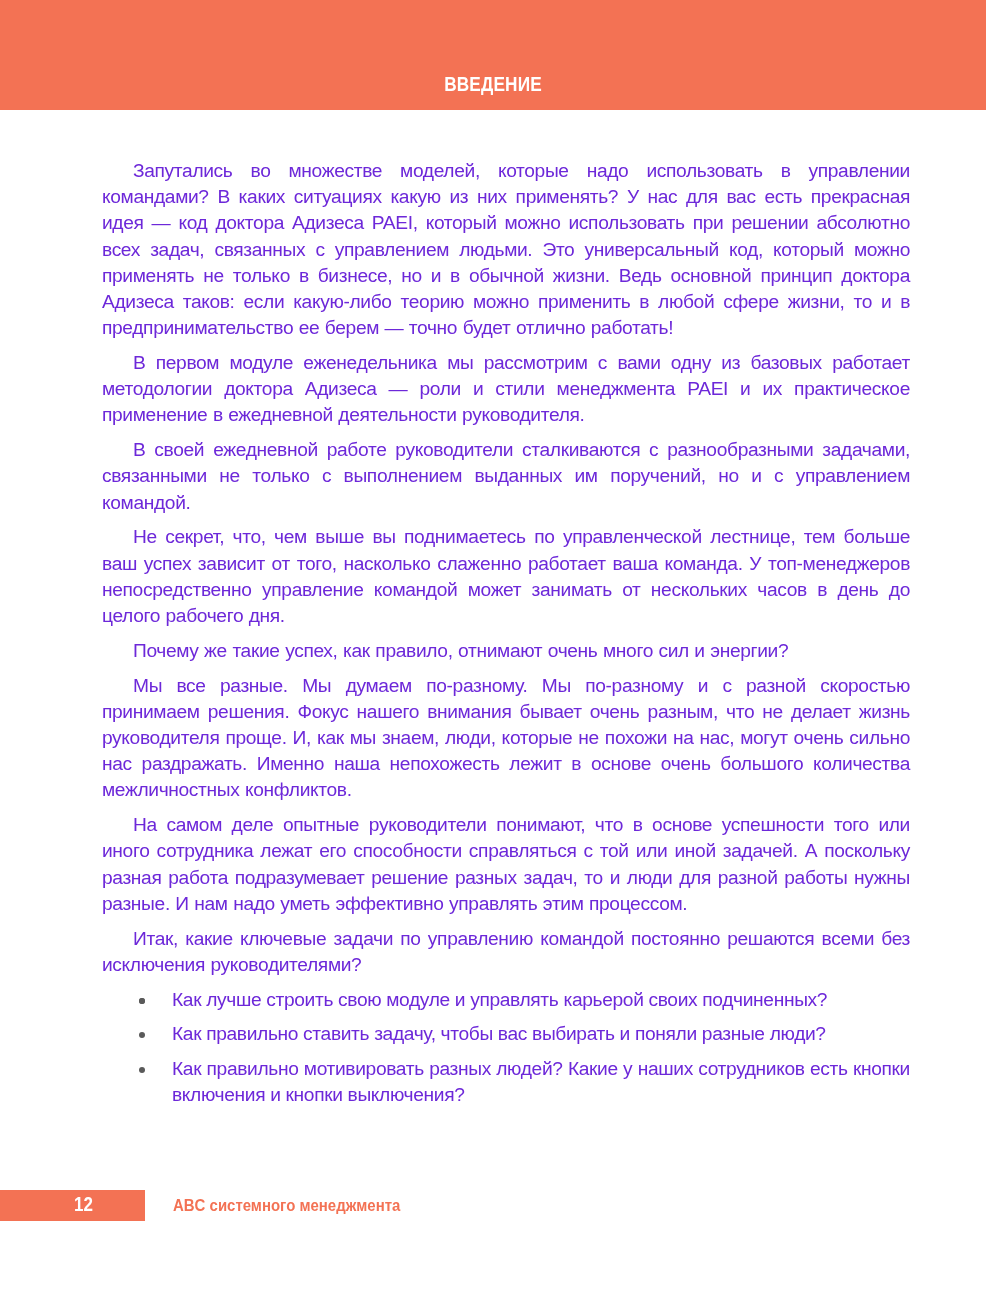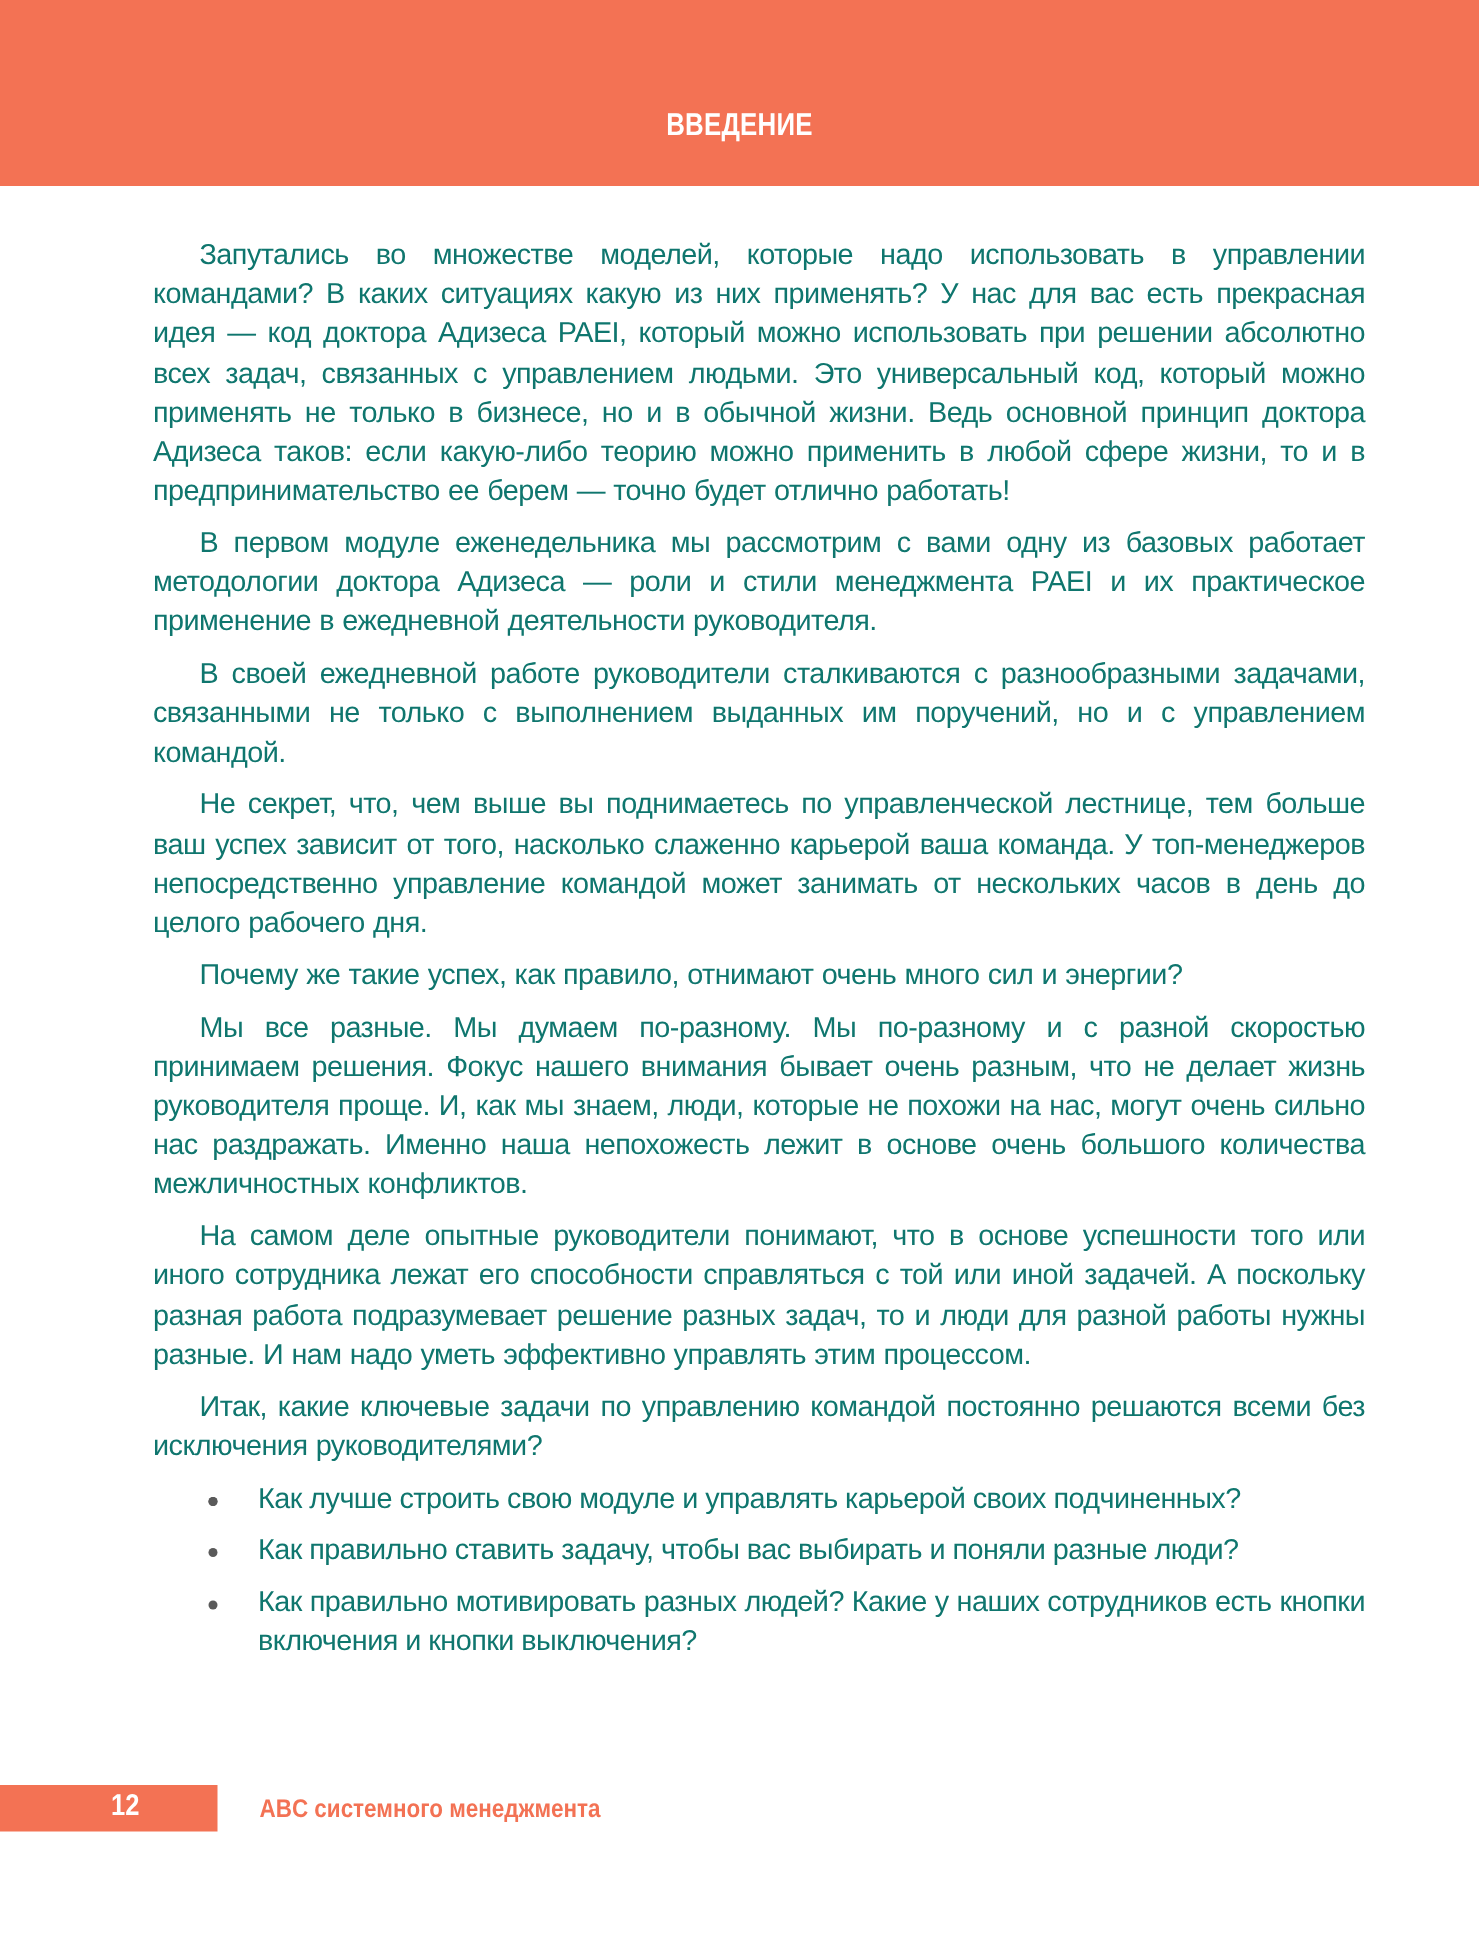--- a/index.html
+++ b/index.html
@@ -1,29 +1,29 @@
 <!DOCTYPE html>
 <html><head>
   <meta charset="utf-8">
   <style>
     * { margin: 0; padding: 0; box-sizing: border-box; }
     html, body { width: 986px; height: 1299px; background: #ffffff; overflow: hidden; }
     body { position: relative; font-family: "Liberation Sans Narrow", "Liberation Sans", sans-serif; }
     .header {
-      position: absolute; left: 0; top: 0; width: 986px; height: 124px;
+      position: absolute; left: 0; top: 0; width: 986px; height: 110px;
       background: #F37254;
     }
     .header-title {
       position: absolute; left: 0; right: 0; top: 72px; text-align: center;
       color: #ffffff; font-family: "Liberation Sans", sans-serif; font-weight: bold;
       font-size: 21px; letter-spacing: 0.2px; transform: scaleX(0.82);
     }
     .content {
       position: absolute; left: 102px; top: 158px; width: 808px;
-      color: #0f766e; font-family: "Liberation Sans", sans-serif; font-size: 19.2px;
+      color: #6d28d9; font-family: "Liberation Sans", sans-serif; font-size: 19.2px;
       line-height: 26.2px;
     }
     .para {
       text-indent: 31px; text-align: justify; margin-bottom: 8.6px;
       letter-spacing: -0.35px; word-spacing: 0.5px;
     }
     .bullets { list-style: none; margin-top: 0; }
     .bullet-item {
       position: relative; padding-left: 70px; text-align: justify; margin-bottom: 8.6px;
       letter-spacing: -0.35px;
@@ -51,21 +51,21 @@
 <body>
 
 <div class="header">
   <div class="header-title">ВВЕДЕНИЕ</div>
 </div>
 
 <div class="content">
   <p class="para">Запутались во множестве моделей, которые надо использовать в управлении командами? В каких ситуациях какую из них применять? У нас для вас есть прекрасная идея — код доктора Адизеса PAEI, который можно использовать при решении абсолютно всех задач, связанных с управлением людьми. Это универсальный код, который можно применять не только в бизнесе, но и в обычной жизни. Ведь основной принцип доктора Адизеса таков: если какую-либо теорию можно применить в любой сфере жизни, то и в предпринимательство ее берем — точно будет отлично работать!</p>
   <p class="para">В первом модуле еженедельника мы рассмотрим с вами одну из базовых работает методологии доктора Адизеса — роли и стили менеджмента PAEI и их практическое применение в ежедневной деятельности руководителя.</p>
   <p class="para">В своей ежедневной работе руководители сталкиваются с разнообразными задачами, связанными не только с выполнением выданных им поручений, но и с управлением командой.</p>
-  <p class="para">Не секрет, что, чем выше вы поднимаетесь по управленческой лестнице, тем больше ваш успех зависит от того, насколько слаженно карьерой ваша команда. У топ-менеджеров непосредственно управление командой может занимать от нескольких часов в день до целого рабочего дня.</p>
+  <p class="para">Не секрет, что, чем выше вы поднимаетесь по управленческой лестнице, тем больше ваш успех зависит от того, насколько слаженно работает ваша команда. У топ-менеджеров непосредственно управление командой может занимать от нескольких часов в день до целого рабочего дня.</p>
   <p class="para">Почему же такие успех, как правило, отнимают очень много сил и энергии?</p>
   <p class="para">Мы все разные. Мы думаем по-разному. Мы по-разному и с разной скоростью принимаем решения. Фокус нашего внимания бывает очень разным, что не делает жизнь руководителя проще. И, как мы знаем, люди, которые не похожи на нас, могут очень сильно нас раздражать. Именно наша непохожесть лежит в основе очень большого количества межличностных конфликтов.</p>
   <p class="para">На самом деле опытные руководители понимают, что в основе успешности того или иного сотрудника лежат его способности справляться с той или иной задачей. А поскольку разная работа подразумевает решение разных задач, то и люди для разной работы нужны разные. И нам надо уметь эффективно управлять этим процессом.</p>
   <p class="para">Итак, какие ключевые задачи по управлению командой постоянно решаются всеми без исключения руководителями?</p>
 
   <ul class="bullets">
     <li class="bullet-item">
       <span class="bullet-dot"></span>
     </li>
     <li class="bullet-item">

